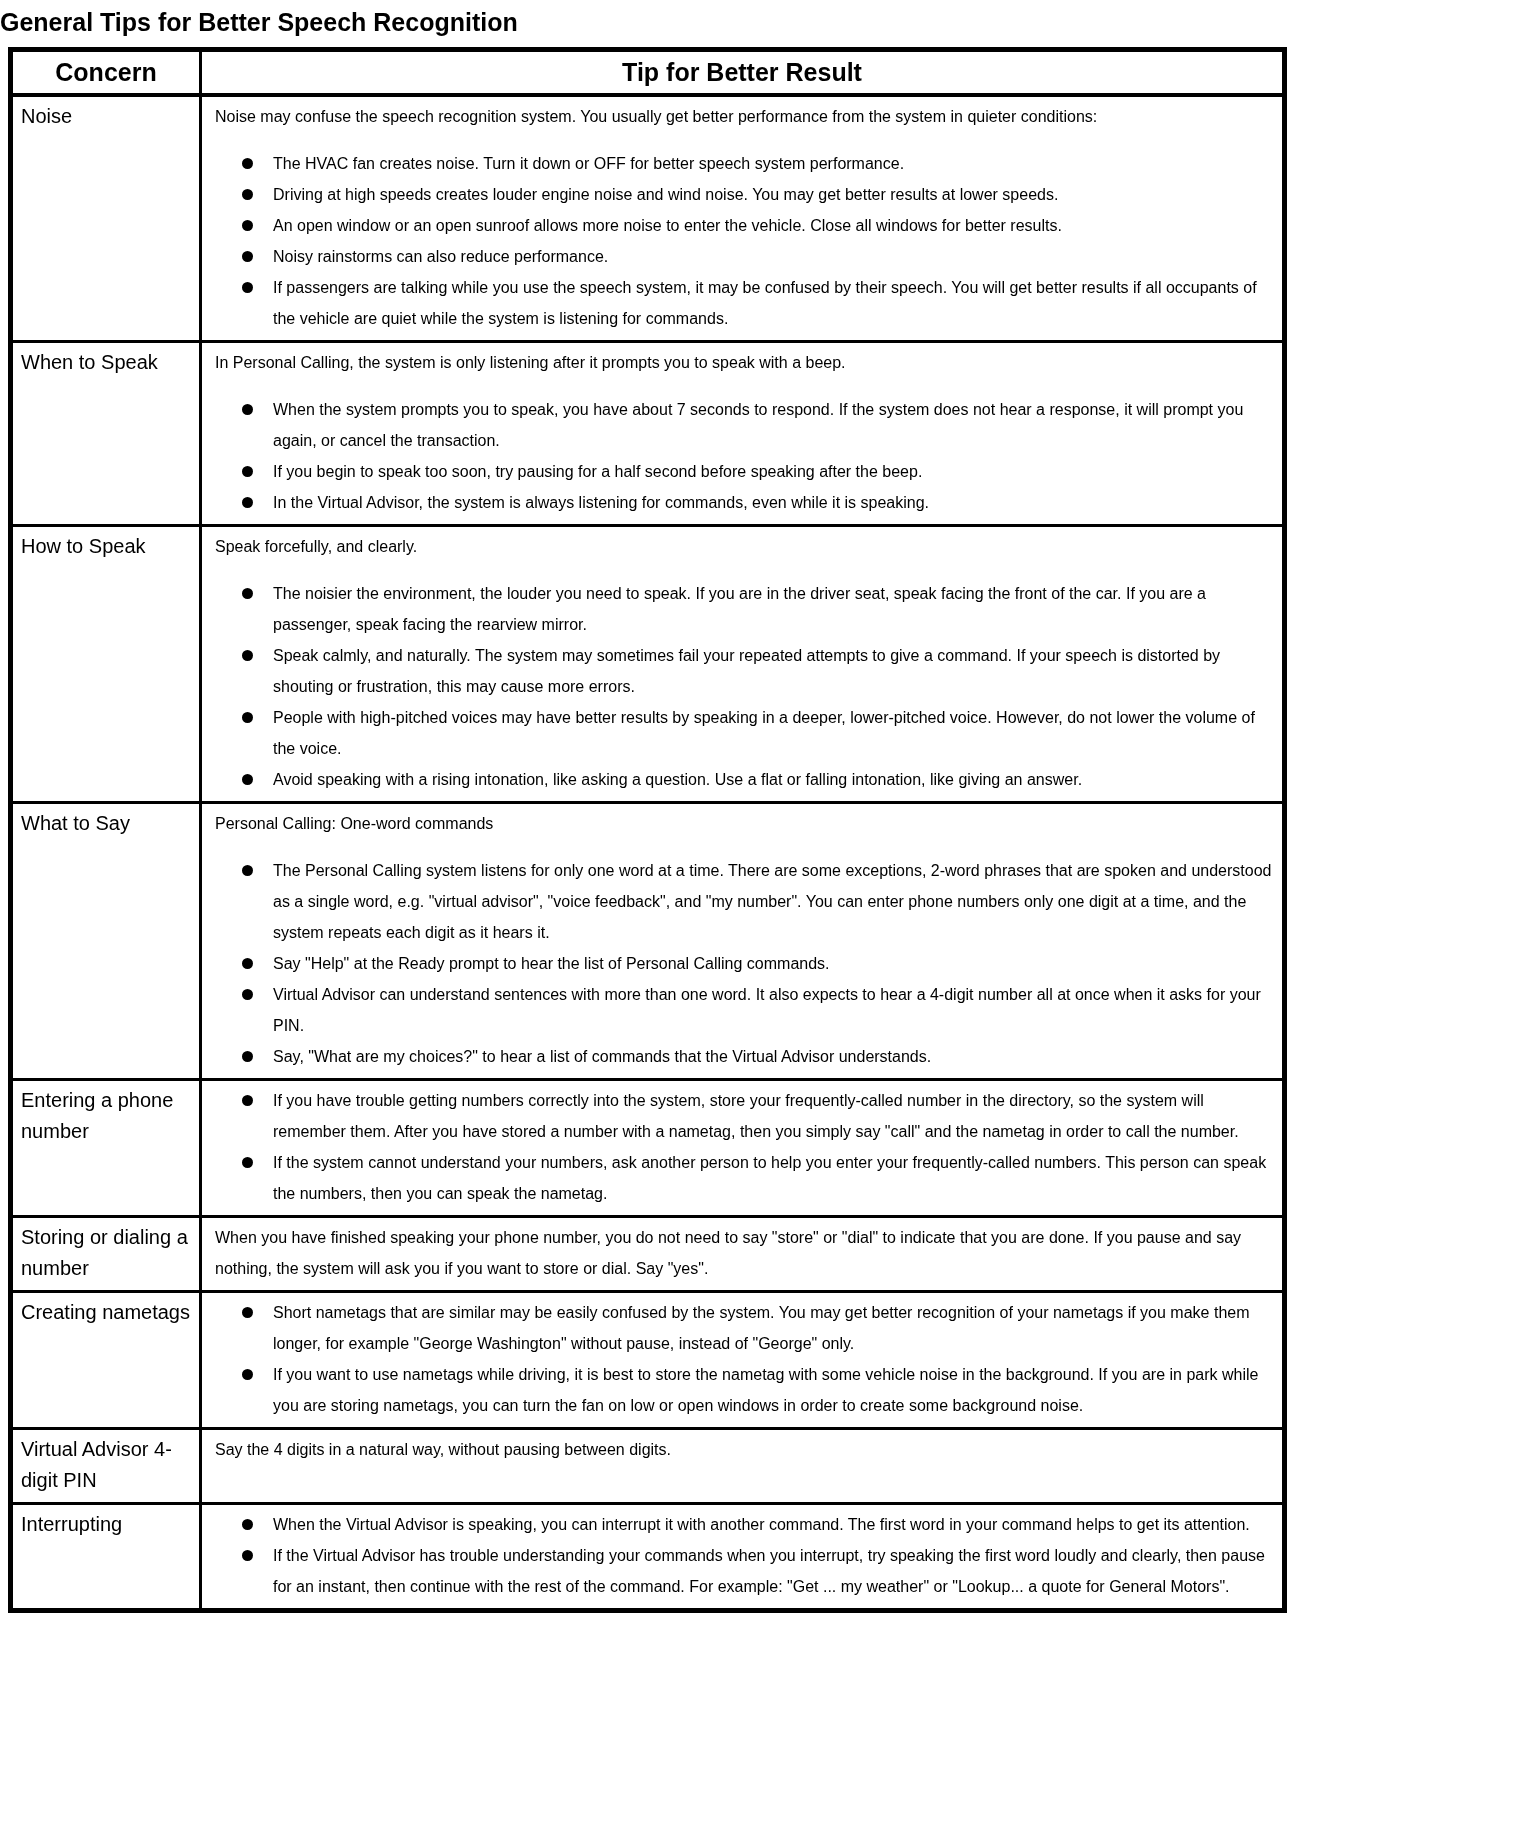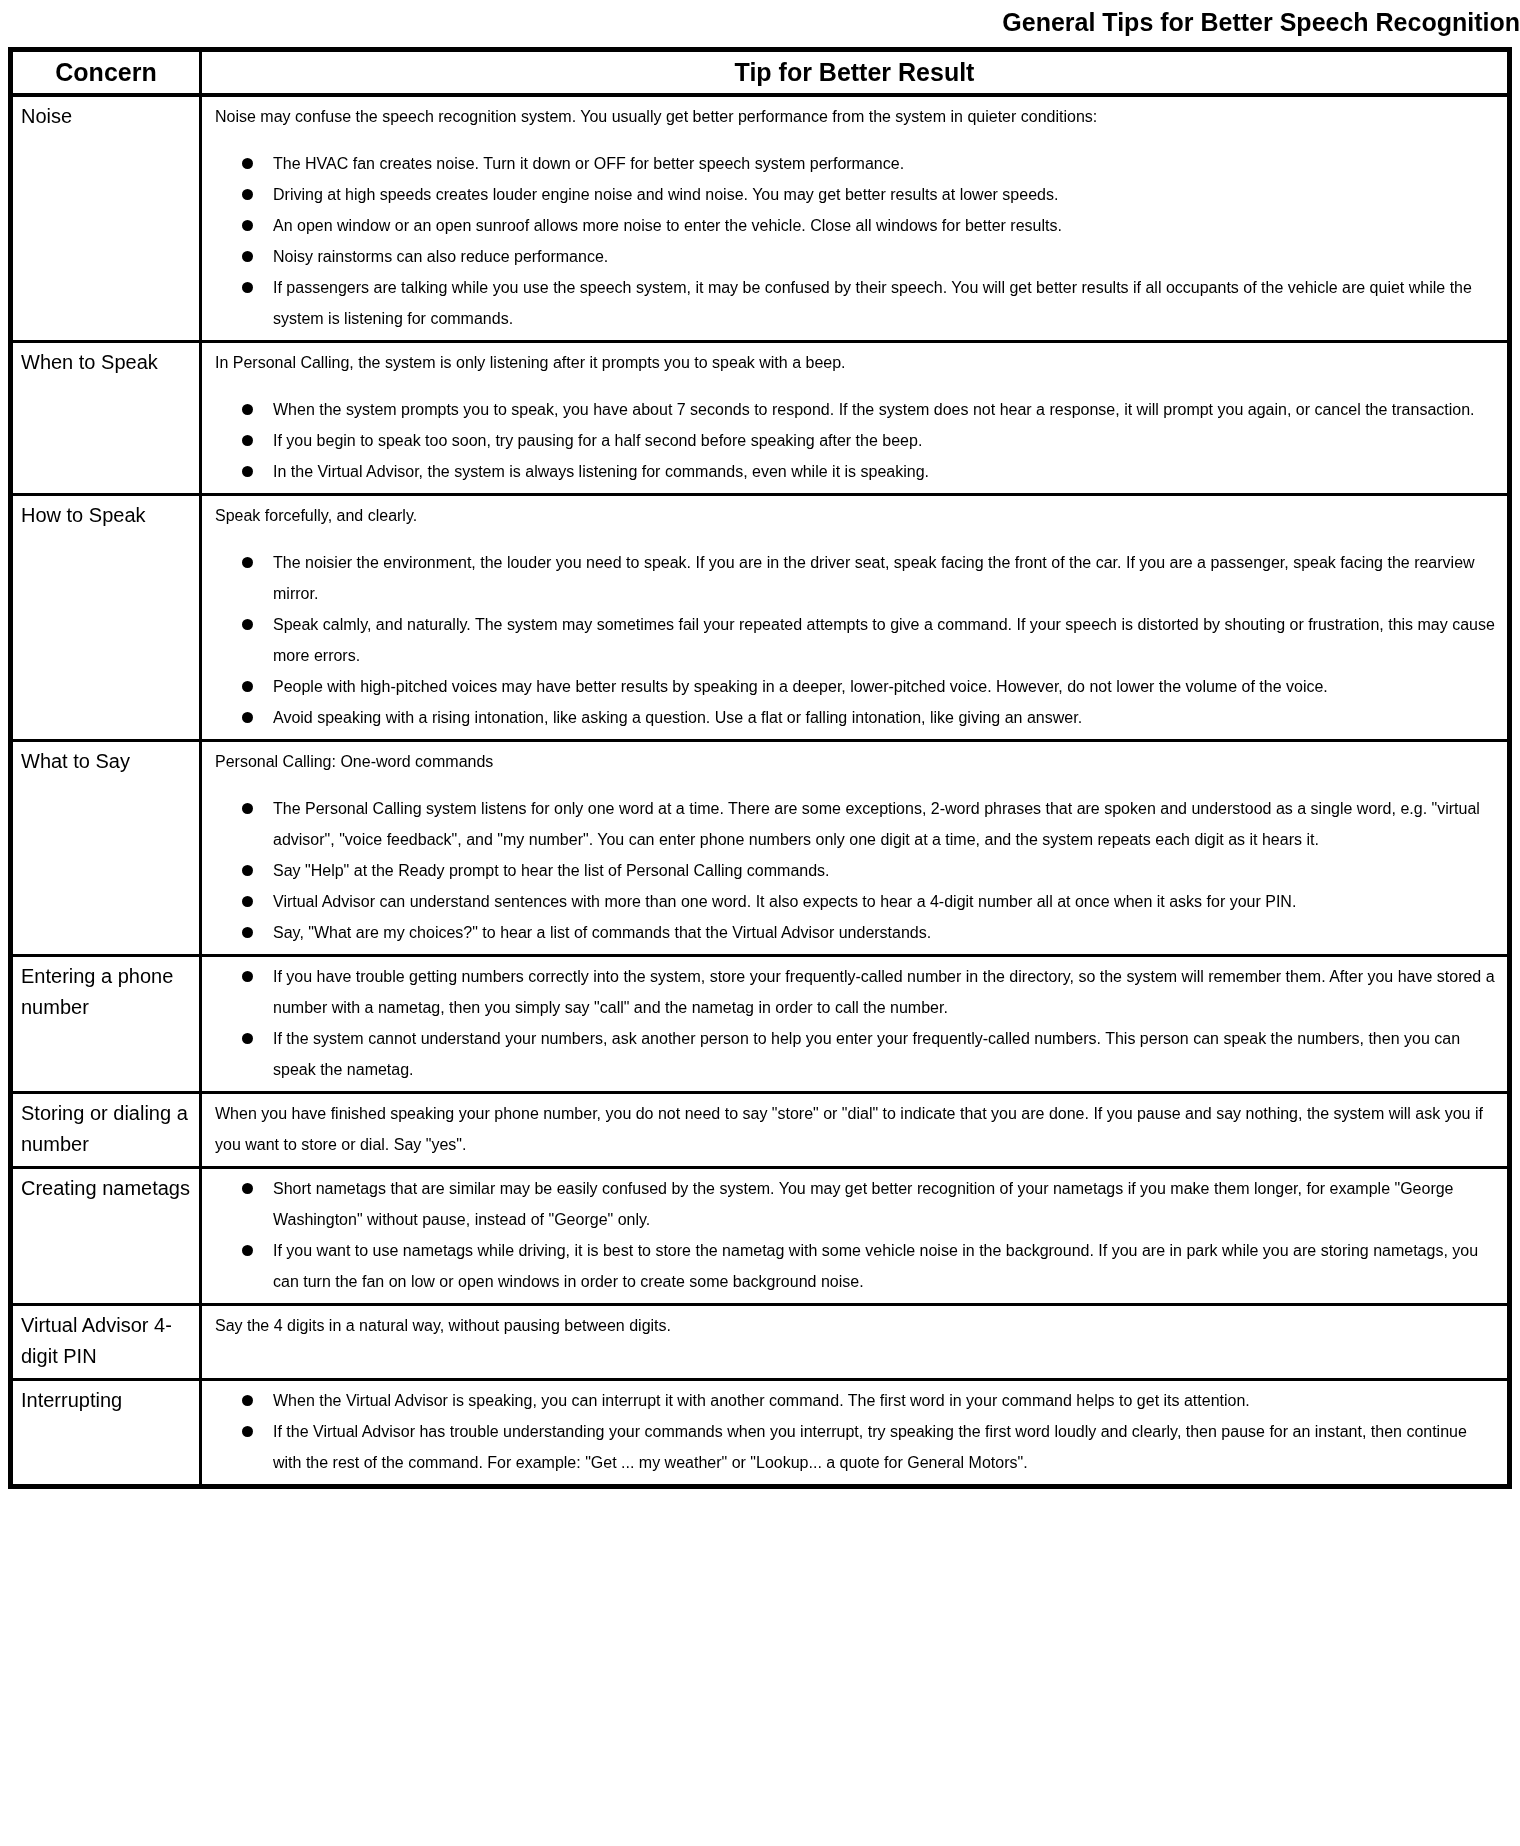--- a/index.html
+++ b/index.html
@@ -10,29 +10,29 @@
     font-family: "Liberation Sans", sans-serif;
   }
   .page {
     width: 1520px;
     min-height: 1846px;
     background: #ffffff;
     box-sizing: border-box;
   }
   .doc-title {
     margin: 8px 0 11px 0;
-    text-align: right;
+    text-align: left;
     font-size: 25px;
     font-weight: bold;
     line-height: 28px;
   }
   table.tips {
     table-layout: fixed;
     border-collapse: collapse;
-    width: 1504px;
+    width: 1279px;
     margin: 0 8px;
     border: 5px solid #000;
   }
   col.c-concern { width: 190px; }
   table.tips th, table.tips td {
     border: 3px solid #000;
     vertical-align: top;
     box-sizing: border-box;
   }
   table.tips thead th {

